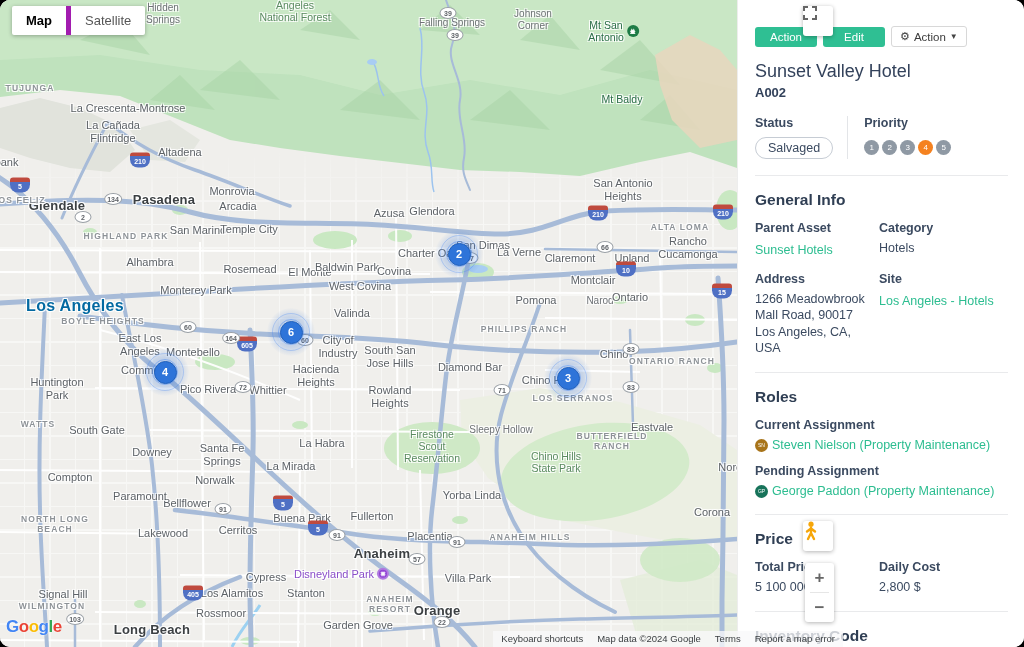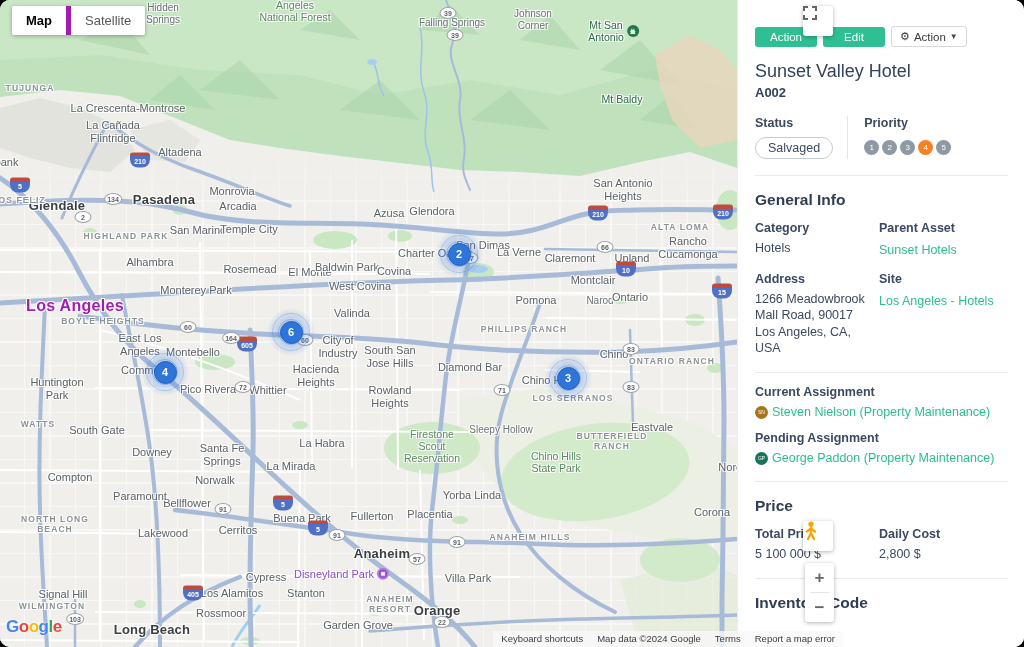--- a/index.html
+++ b/index.html
@@ -14,21 +14,21 @@
     -webkit-mask-image:linear-gradient(to bottom, transparent 0 150px, #000 210px 100%);
     mask-image:linear-gradient(to bottom, transparent 0 150px, #000 210px 100%);}
   .map svg{position:absolute;inset:0;}
 
   .maplabel{position:absolute;transform:translate(-50%,-50%);white-space:pre;text-align:center;line-height:1.15;
     color:#5d6267;pointer-events:none;
     text-shadow:-1px -1px 0 rgba(255,255,255,.9),1px -1px 0 rgba(255,255,255,.9),-1px 1px 0 rgba(255,255,255,.9),1px 1px 0 rgba(255,255,255,.9);}
   .k-town{font-size:11px;}
   .k-small{font-size:10px;color:#6e7276;}
   .k-city{font-size:13px;font-weight:700;color:#3c4043;letter-spacing:.2px;}
-  .k-city-lg{font-size:16px;font-weight:700;color:#a21caf;letter-spacing:.3px;}
+  .k-city-lg{font-size:16px;font-weight:700;color:#0369a1;letter-spacing:.3px;}
   .k-district{font-size:8.5px;letter-spacing:1.1px;color:#8d9297;font-weight:700;}
   .k-nature{font-size:10.5px;color:#5a8a60;}
   .k-mountain{font-size:10.5px;color:#2c6e49;}
   .k-poi{font-size:11px;color:#8a4ec9;}
   .mticon{position:absolute;left:100%;top:50%;margin-left:3px;transform:translateY(-50%);
     width:12px;height:12px;border-radius:50%;background:#1e7b46;color:#fff;font-size:6px;line-height:12px;text-align:center;}
   .poiicon{position:absolute;left:100%;top:50%;margin-left:3px;transform:translateY(-50%);
     width:12px;height:12px;border-radius:50%;background:#9140d4;border:2px solid #b07ae0;box-sizing:border-box;color:#fff;font-size:6px;line-height:9px;text-align:center;}
 
   .shield{position:absolute;transform:translate(-50%,-50%);pointer-events:none;text-align:center;}
@@ -285,21 +285,21 @@
         <div class="maplabel k-nature" style="left: 432px; top: 446px;">Firestone
 Scout
 Reservation</div>
         <div class="maplabel k-town" style="left: 302px; top: 443px; padding-left: 40px;">La Habra</div>
         <div class="maplabel k-town" style="left: 291px; top: 466px;">La Mirada</div>
         <div class="maplabel k-town" style="left: 215px; top: 480px;">Norwalk</div>
         <div class="maplabel k-town" style="left: 187px; top: 503px;">Bellflower</div>
         <div class="maplabel k-town" style="left: 238px; top: 530px;">Cerritos</div>
         <div class="maplabel k-town" style="left: 302px; top: 518px;">Buena Park</div>
         <div class="maplabel k-town" style="left: 372px; top: 516px;">Fullerton</div>
-        <div class="maplabel k-town" style="left: 430px; top: 514px;">Placentia</div>
+        <div class="maplabel k-town" style="left: 430px; top: 536px;">Placentia</div>
         <div class="maplabel k-town" style="left: 472px; top: 495px;">Yorba Linda</div>
         <div class="maplabel k-city" style="left: 382px; top: 554px;">Anaheim</div>
         <div class="maplabel k-town" style="left: 266px; top: 577px;">Cypress</div>
         <div class="maplabel k-poi" style="left: 334px; top: 574px;">Disneyland Park<span class="poiicon">✦</span></div>
         <div class="maplabel k-town" style="left: 232px; top: 593px;">Los Alamitos</div>
         <div class="maplabel k-town" style="left: 306px; top: 593px;">Stanton</div>
         <div class="maplabel k-town" style="left: 468px; top: 578px;">Villa Park</div>
         <div class="maplabel k-town" style="left: 221px; top: 613px;">Rossmoor</div>
         <div class="maplabel k-town" style="left: 358px; top: 625px;">Garden Grove</div>
         <div class="maplabel k-district" style="left: 390px; top: 605px;">ANAHEIM
@@ -440,40 +440,41 @@
             <div class="pdot active">4</div>
             <div class="pdot">5</div>
           </div>
       </div>
     </div>
 
     <hr class="sect">
     <div class="heading">General Info</div>
     <div class="grid2">
       <div class="cell">
+        <div class="lbl">Parent Asset</div>
+        <a class="glink">Sunset Hotels</a>
+      </div>
+      <div class="cell">
         <div class="lbl">Category</div>
         <div class="val">Hotels</div>
-      </div>
-      <div class="cell">
-        <div class="lbl">Parent Asset</div>
-        <a class="glink">Sunset Hotels</a>
       </div>
       <div class="cell">
         <div class="lbl">Address</div>
         <div class="val" style="white-space:pre-line">1266 Meadowbrook
 Mall Road, 90017
 Los Angeles, CA, USA</div>
       </div>
       <div class="cell">
         <div class="lbl">Site</div>
         <a class="glink">Los Angeles - Hotels</a>
       </div>
     </div>
 
     <hr class="sect">
+    <div class="heading">Roles</div>
     <div class="rolelbl">Current Assignment</div>
     <div class="rolerow">
       <span class="avatar" id="avatar-current" style="background: rgb(168, 116, 26);">SN</span>
       <a class="glink">Steven Nielson (Property Maintenance)</a>
     </div>
     <div class="rolelbl">Pending Assignment</div>
     <div class="rolerow">
       <span class="avatar" id="avatar-pending" style="background: rgb(23, 115, 90);">GP</span>
       <a class="glink">George Paddon (Property Maintenance)</a>
     </div>

